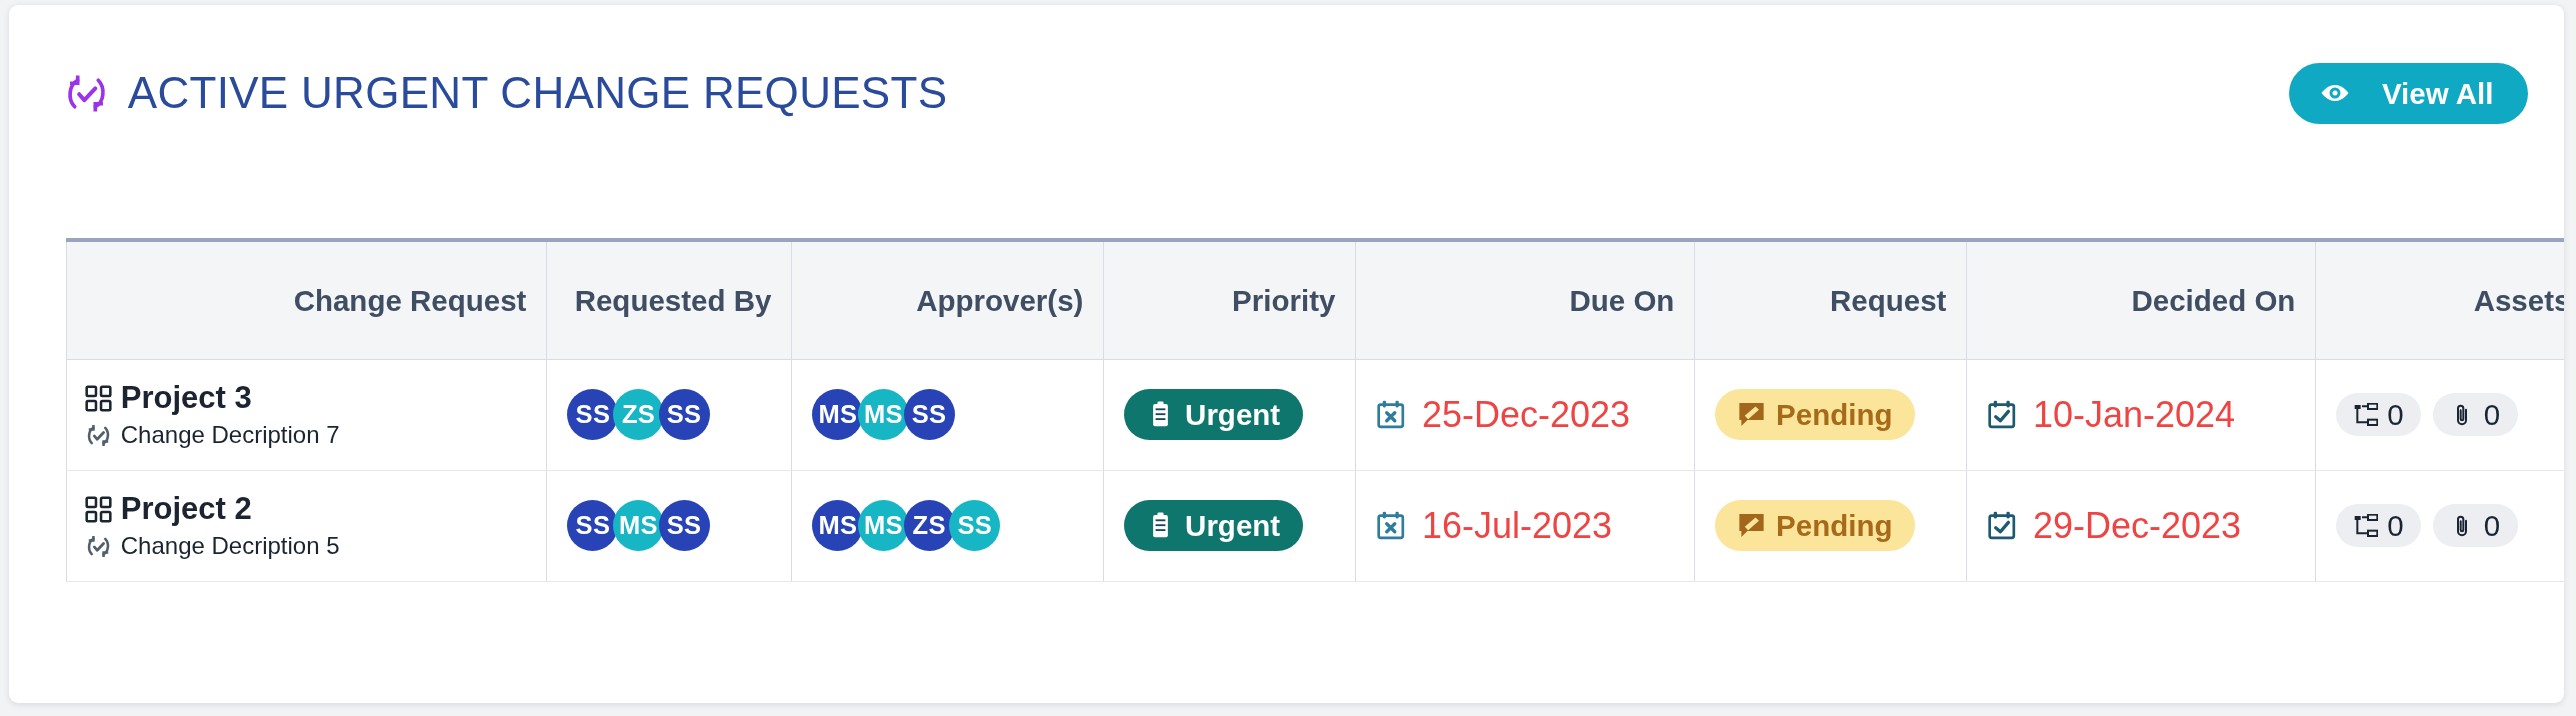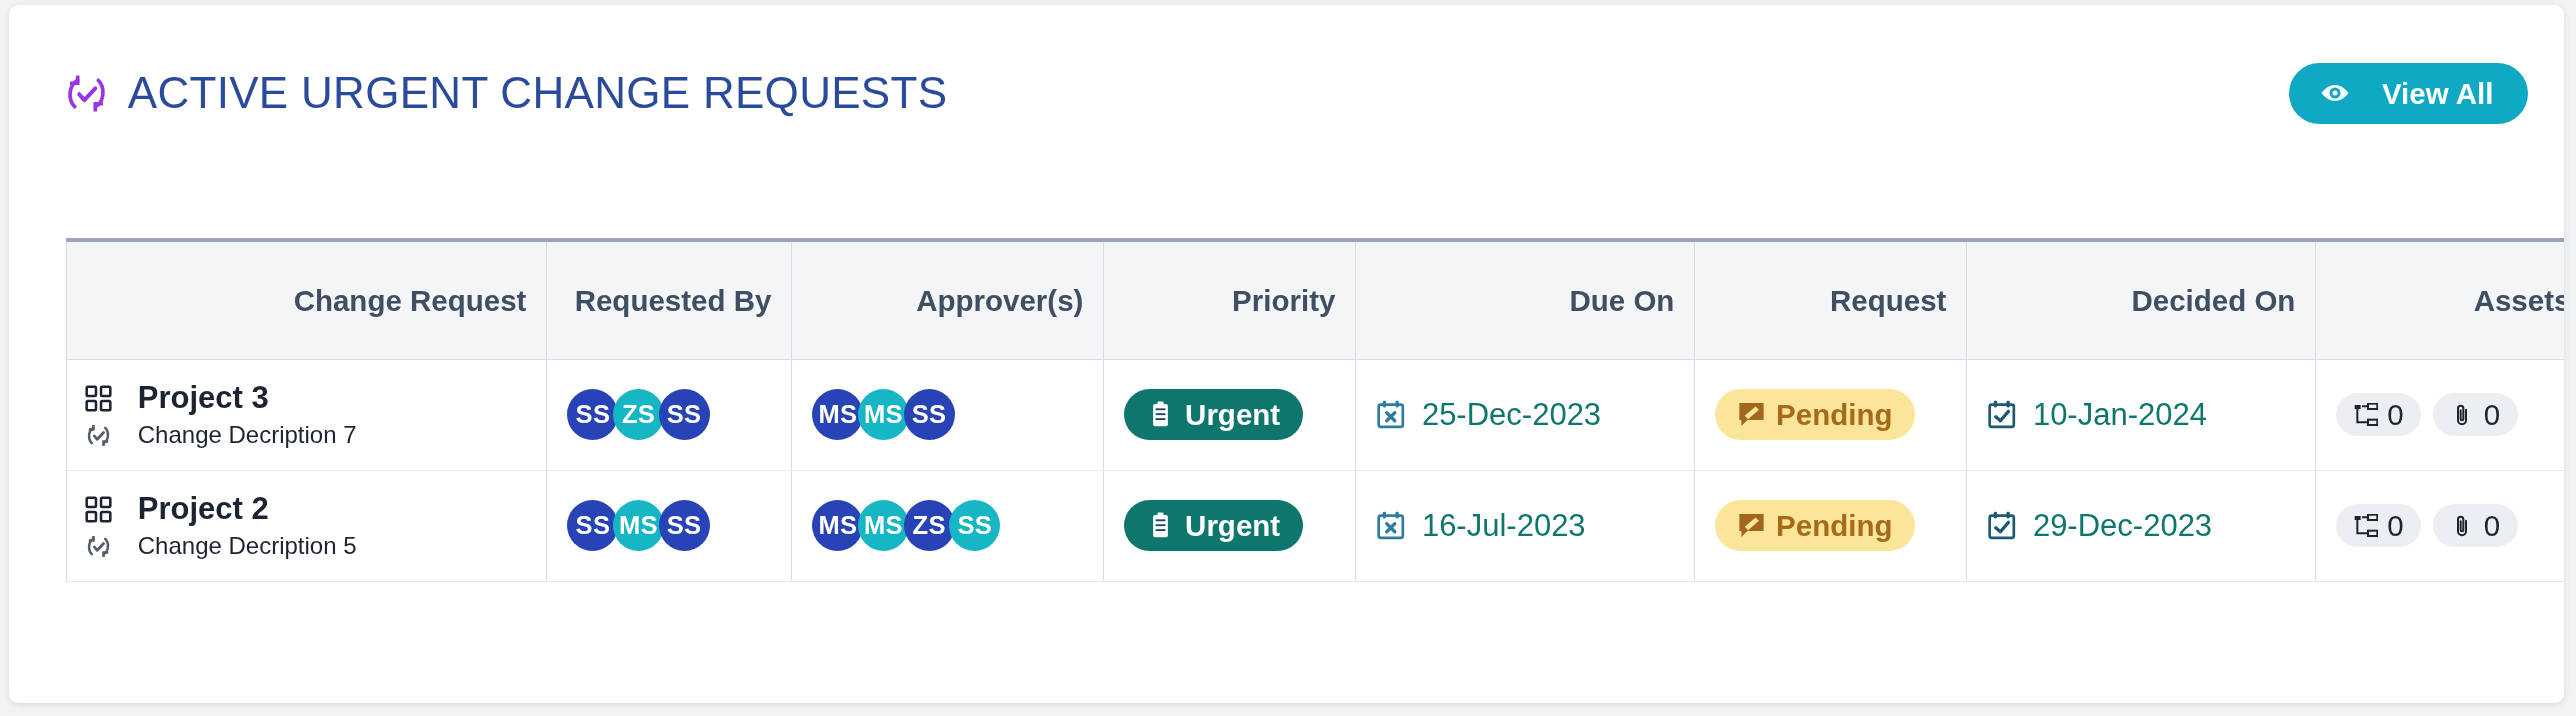--- a/index.html
+++ b/index.html
@@ -146,21 +146,21 @@
   col.c-due     { width: 339px; }
   col.c-sta     { width: 272px; }
   col.c-dec     { width: 349px; }
   col.c-ass     { width: 275px; }
 
   
   .cr-cell { display: flex; flex-direction: column; gap: 6.7px; }
   .cr-line {
     display: flex;
     align-items: center;
-    gap: 26px;
+    gap: 9px;
   }
   .cr-project-name {
     font-family: "Liberation Sans Narrow", "Liberation Sans", sans-serif;
     font-stretch: condensed;
     font-size: 31px;
     font-weight: 700;
     color: #1c2431;
     line-height: 1.1;
     white-space: nowrap;
   }
@@ -218,22 +218,22 @@
 
   
   .date-cell {
     display: flex;
     align-items: center;
     gap: 16px;
   }
   .date-text {
     font-family: "Liberation Sans Narrow", "Liberation Sans", sans-serif;
     font-stretch: condensed;
-    font-size: 31px;
-    color: #0f766e;
+    font-size: 36px;
+    color: #ef4444;
     line-height: 1;
     white-space: nowrap;
   }
   .cal-icon { width: 29.5px; height: 29.5px; flex: none; display:block; }
 
   
   .assets { display: flex; align-items: center; gap: 12px; }
   .asset-chip {
     display: inline-flex;
     align-items: center;

